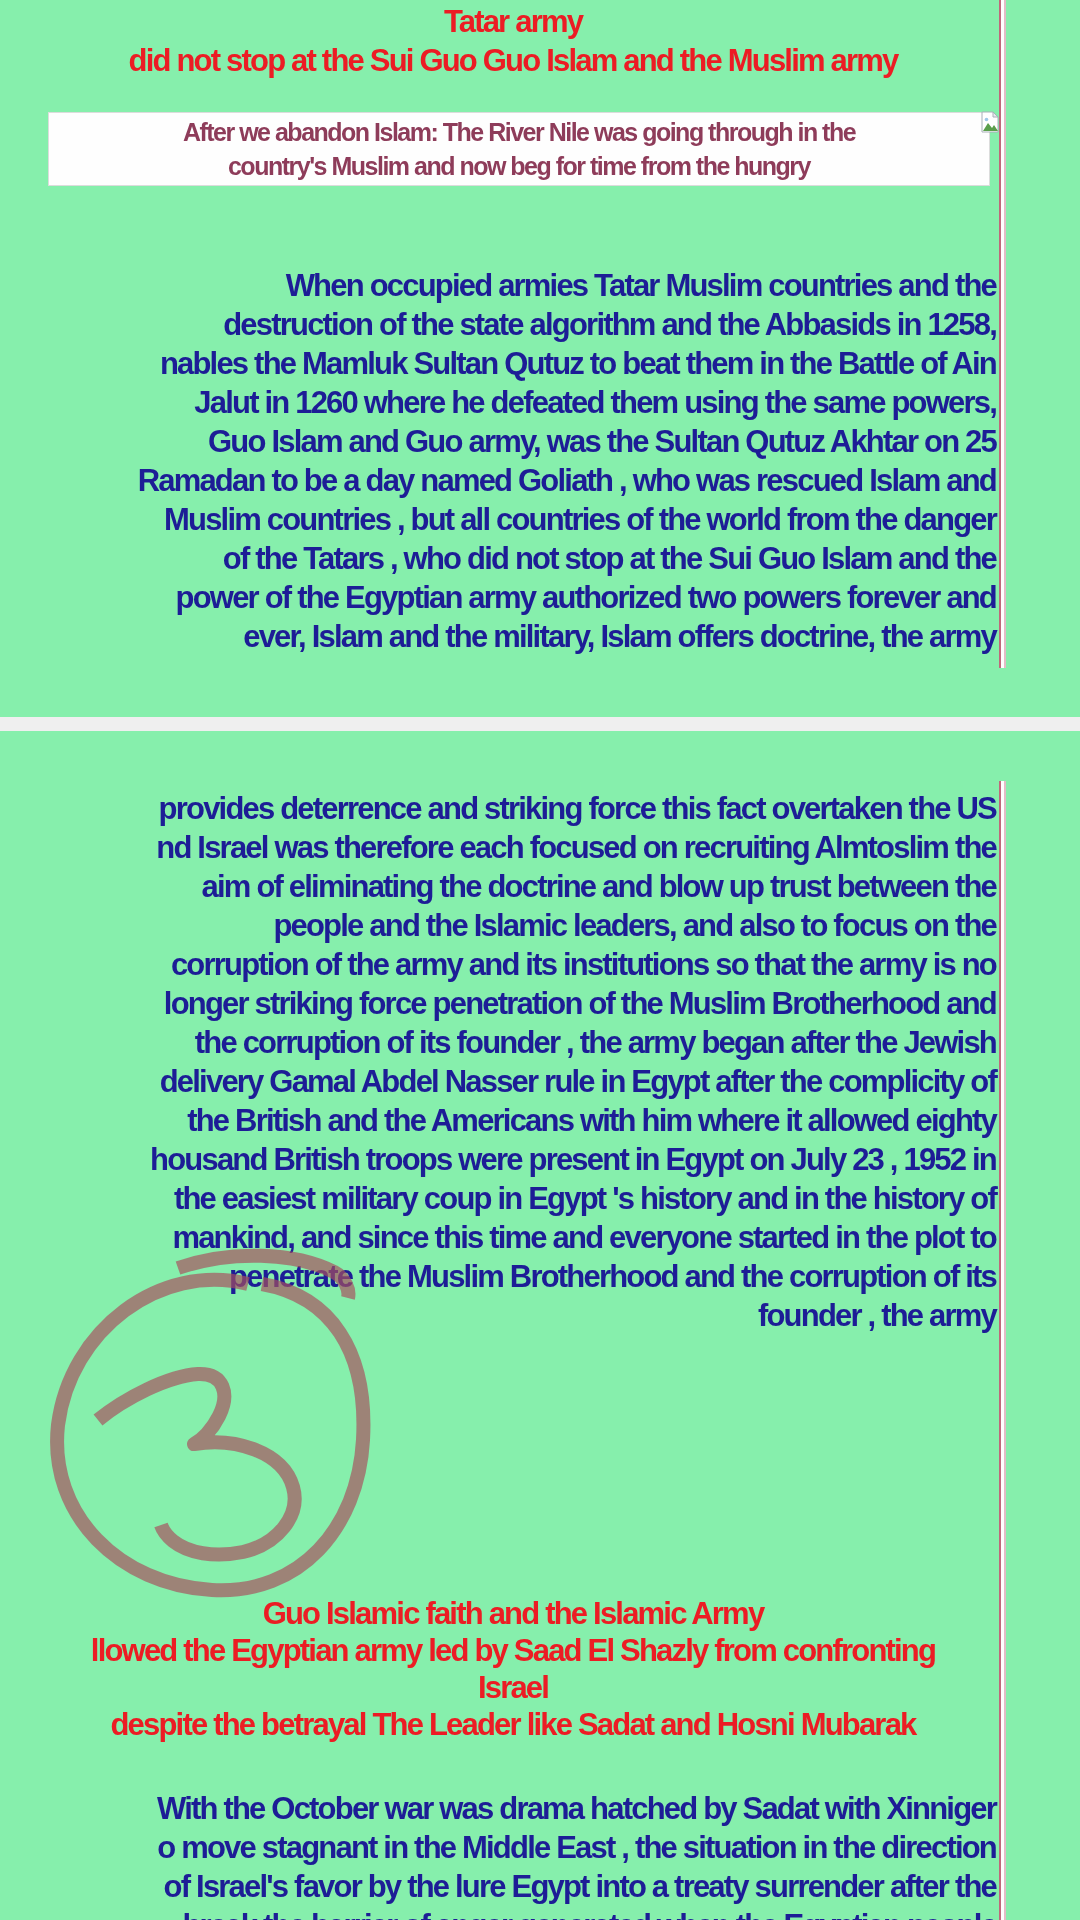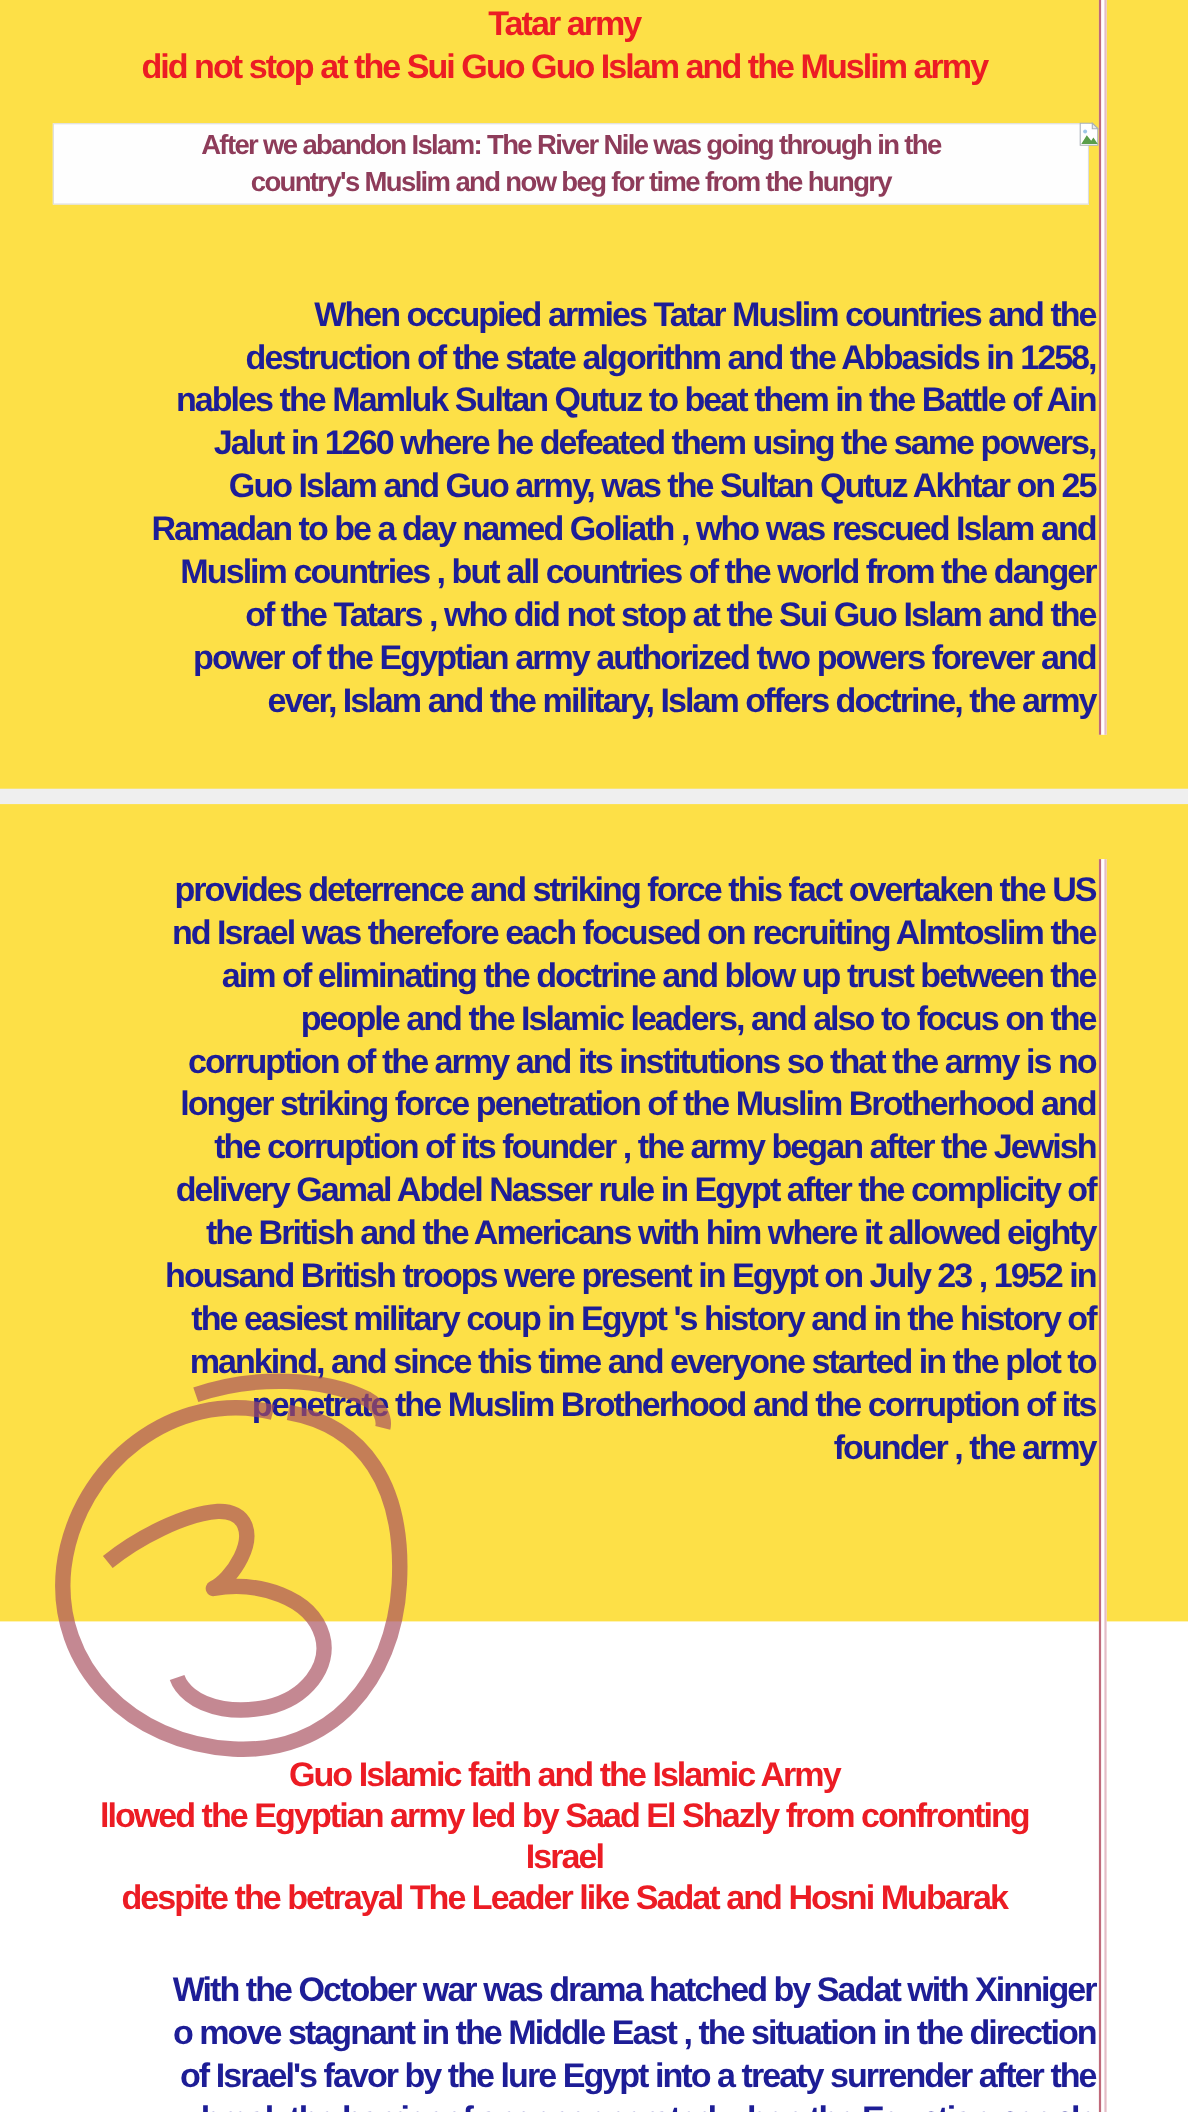--- a/index.html
+++ b/index.html
@@ -1,20 +1,20 @@
 <!DOCTYPE html>
 <html style="--accent-red: #ec1c24; --maroon: #8e3c5a; --navy: #1d1d96; --divider-gray: #efefef; --box-border: #dcdcdc; --column-line-dark: #c0697b; --column-line-light: #e4bcc6; --annotation-rose: #a84f5e;"><head>
 <meta charset="utf-8">
 <style>
   html,body{margin:0;padding:0;}
   body{
     width:1080px;height:1920px;overflow:hidden;background:#ffffff;
     font-family:"Liberation Sans", sans-serif;position:relative;
   }
-  .page{position:absolute;left:0;top:0;width:1080px;height:1474px;background:#fde047;}
+  .page{position:absolute;left:0;top:0;width:1080px;height:1920px;background:#86efac;}
 
   
   .line{
     display:flex;white-space:pre;font-weight:700;
     letter-spacing:-1.8px;
   }
   .center{justify-content:center;}
   .end{justify-content:flex-end;}
   .red{color:var(--accent-red);}
   .navy{color:var(--navy);}

